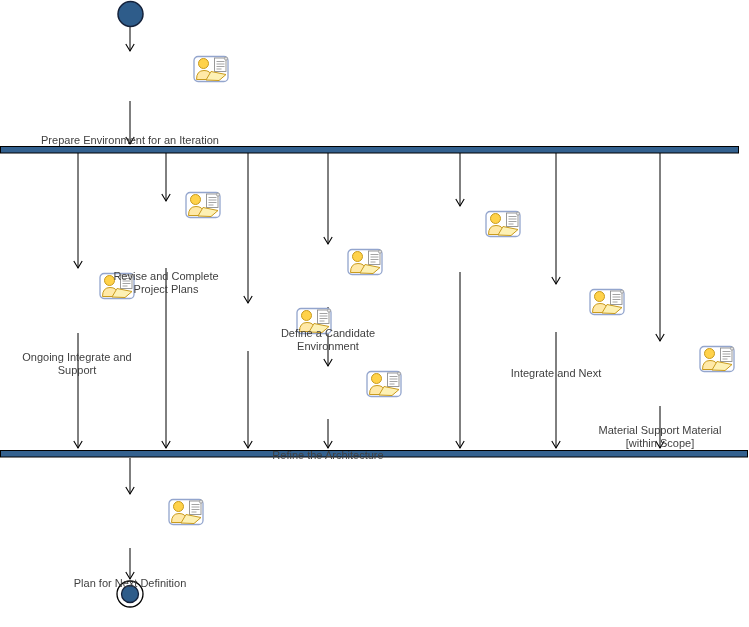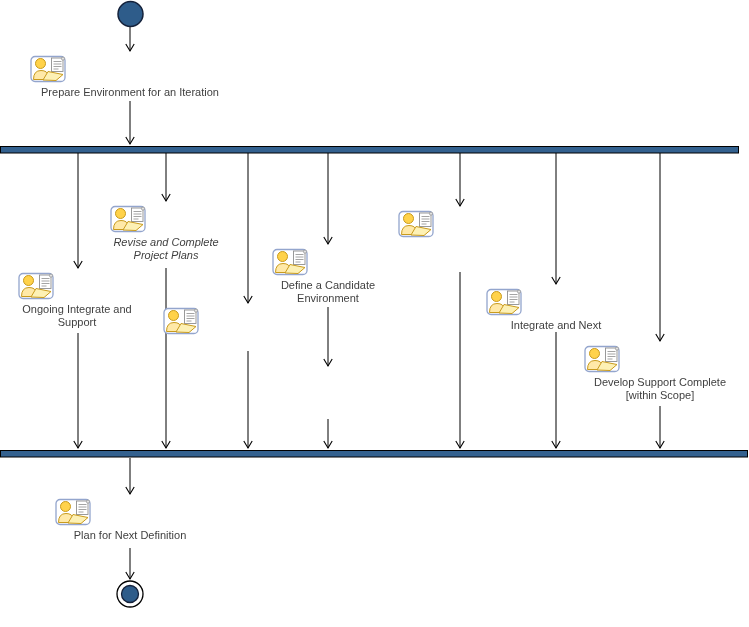--- a/index.html
+++ b/index.html
@@ -4,21 +4,21 @@
 <style>
   html,body{margin:0;padding:0;background:#ffffff;}
   .diagram{
     position:relative;
     width:749px;height:627px;
     background:#ffffff;
     font-family:"Liberation Sans", sans-serif;
     overflow:hidden;
   }
   .layer{position:absolute;left:0;top:0;}
-  .node{position:absolute;display:flex;flex-direction:column;align-items:flex-start;}
+  .node{position:absolute;display:flex;flex-direction:column;align-items:flex-end;gap:48px;}
   .node .icon{width:37px;height:28px;display:block;flex:0 0 auto;}
   .node .label{
     margin-top:3px;
     font-size:11px;line-height:13px;
     color:#3f3f3f;text-align:center;width:100%;
   }
 </style>
 </head>
 <body>
 
@@ -81,59 +81,65 @@
     <div class="label">Prepare Environment for an Iteration</div>
   </div>
 
   <div class="node" style="left:18px;top:272px;width:118px;">
     <svg class="icon">
         <use href="#act-icon"></use>
       </svg>
     <div class="label">Ongoing Integrate and Support</div>
   </div>
 
-  <div class="node" style="left:110px;top:205px;width:112px;font-style:italic;">
+  <div class="node" style="left:110px;top:191px;width:112px;">
     <svg class="icon">
         <use href="#act-icon"></use>
       </svg>
     <div class="label">Revise and Complete Project Plans</div>
   </div>
 
   <div class="node" style="left:163px;top:307px;width:170px;">
     <svg class="icon">
         <use href="#act-icon"></use>
       </svg>
   </div>
 
   <div class="node" style="left:272px;top:248px;width:112px;">
     <svg class="icon">
         <use href="#act-icon"></use>
       </svg>
     <div class="label">Define a Candidate Environment</div>
   </div>
 
+  <div class="node" style="left:253px;top:370px;width:150px;">
+    <svg class="icon">
+        <use href="#act-icon"></use>
+      </svg>
+    <div class="label">Refine the Architecture</div>
+  </div>
 
   <div class="node" style="left:398px;top:210px;width:124px;">
     <svg class="icon">
         <use href="#act-icon"></use>
       </svg>
   </div>
 
   <div class="node" style="left:486px;top:288px;width:140px;">
     <svg class="icon">
         <use href="#act-icon"></use>
       </svg>
     <div class="label">Integrate and Next</div>
   </div>
 
   <div class="node" style="left:584px;top:345px;width:152px;">
     <svg class="icon">
         <use href="#act-icon"></use>
       </svg>
-    <div class="label">Develop Support Complete [within Scope]</div>
+    <div class="label">Material Support Material [within Scope]</div>
   </div>
 
   <div class="node" style="left:55px;top:498px;width:150px;">
     <svg class="icon">
         <use href="#act-icon"></use>
       </svg>
     <div class="label">Plan for Next Definition</div>
   </div>
 
 </div>

